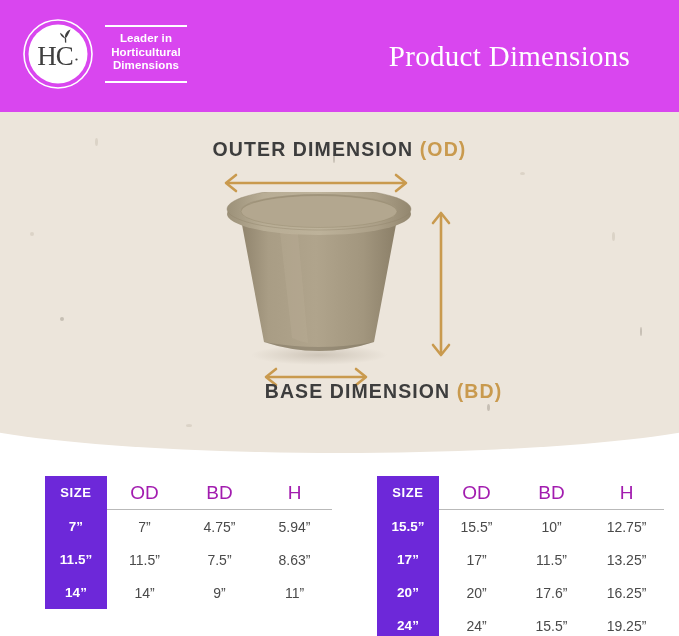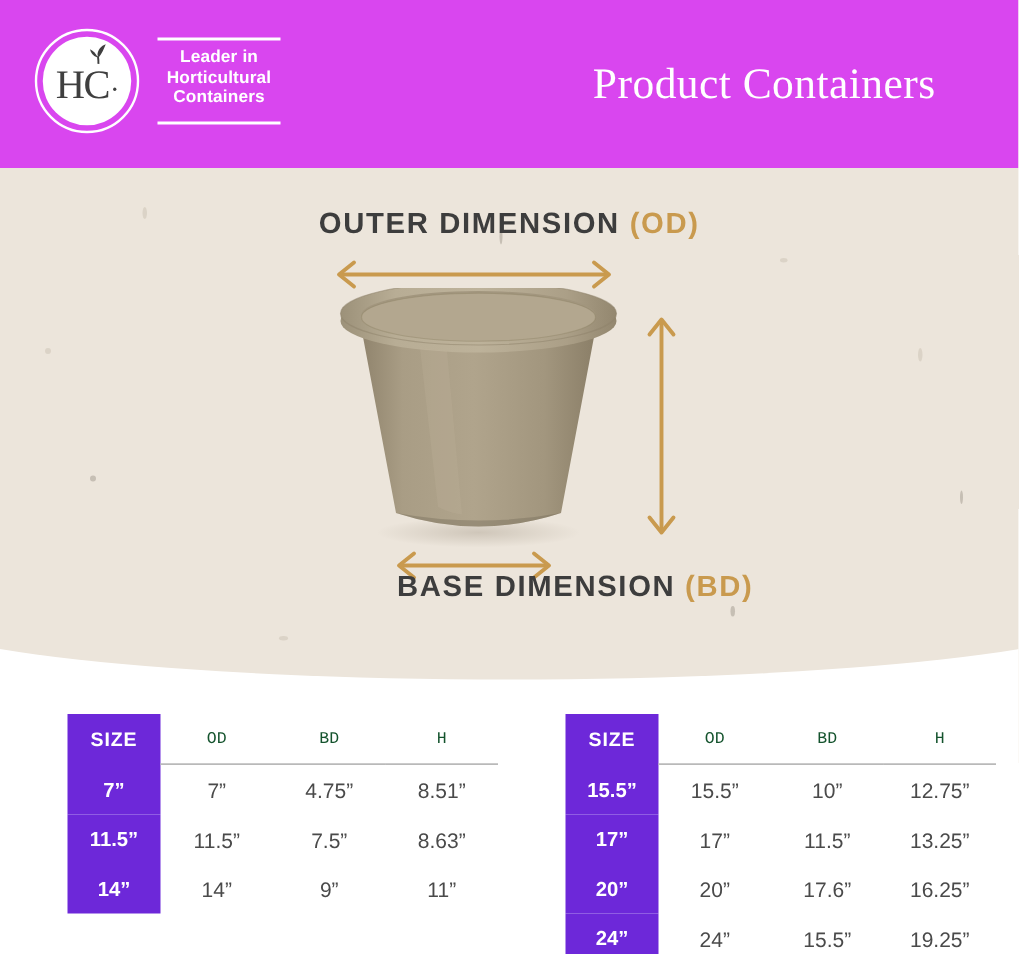--- a/index.html
+++ b/index.html
@@ -143,24 +143,23 @@
   .dim-table .col-size {
     width: 62px;
     background: #6d28d9;
     color: #ffffff;
     font-weight: bold;
     font-size: 13.5px;
   }
   .dim-table thead .col-size { font-size: 13px; letter-spacing: 0.6px; }
   .dim-table .col-d { width: 75px; }
   .dim-table thead th.col-d {
-    font-size: 11px;
-    color: #14532d;
+    font-size: 19px;
+    color: #a21caf;
     border-bottom: 1.5px solid #b9b9b9;
-    font-family: Liberation Mono, monospace;
   }
   .dim-table thead th.col-size { border-bottom: none; }
   .dim-table tbody td.col-d { font-size: 14px; }
 </style>
 </head>
 <body>
 
 <div class="header">
   <div class="brand">
     <div class="logo-circle">
@@ -172,26 +171,26 @@
         <path d="M42.6 20.2 C40 19.2, 38.4 17, 38 14.8 C40.4 16, 42 17.8, 43 20 Z" fill="#3f3f3f"></path>
         <path d="M43.3 19.4 C43.6 21.6, 43.7 23.2, 43.6 24.6" stroke="#3f3f3f" stroke-width="1.3" fill="none"></path>
         <circle cx="54.5" cy="41.5" r="1.1" fill="#3f3f3f"></circle>
       </svg>
     </div>
     <div class="brand-text">
       <div class="brand-rule"></div>
       <div class="brand-lines">
         <div class="brand-line">Leader in</div>
         <div class="brand-line">Horticultural</div>
-        <div class="brand-line">Containers</div>
+        <div class="brand-line">Dimensions</div>
       </div>
       <div class="brand-rule"></div>
     </div>
   </div>
-  <div class="header-title">Product Containers</div>
+  <div class="header-title">Product Dimensions</div>
 </div>
 
 <div class="diagram">
   <div class="diagram-bg"></div>
 
   <div class="speckle" style="left:95px;top:26px;width:3px;height:8px;"></div>
   <div class="speckle dark" style="left:333px;top:40px;width:2px;height:11px;"></div>
   <div class="speckle" style="left:612px;top:120px;width:3px;height:9px;"></div>
   <div class="speckle dark" style="left:60px;top:205px;width:4px;height:4px;"></div>
   <div class="speckle" style="left:520px;top:60px;width:5px;height:3px;"></div>
@@ -285,21 +284,21 @@
         <th class="col-d">OD</th>
         <th class="col-d">BD</th>
         <th class="col-d">H</th>
       </tr>
     </thead>
     <tbody>
       <tr>
         <td class="col-size">7”</td>
         <td class="col-d">7”</td>
         <td class="col-d">4.75”</td>
-        <td class="col-d">8.51”</td>
+        <td class="col-d">5.94”</td>
       </tr>
       <tr>
         <td class="col-size">11.5”</td>
         <td class="col-d">11.5”</td>
         <td class="col-d">7.5”</td>
         <td class="col-d">8.63”</td>
       </tr>
       <tr>
         <td class="col-size">14”</td>
         <td class="col-d">14”</td>

